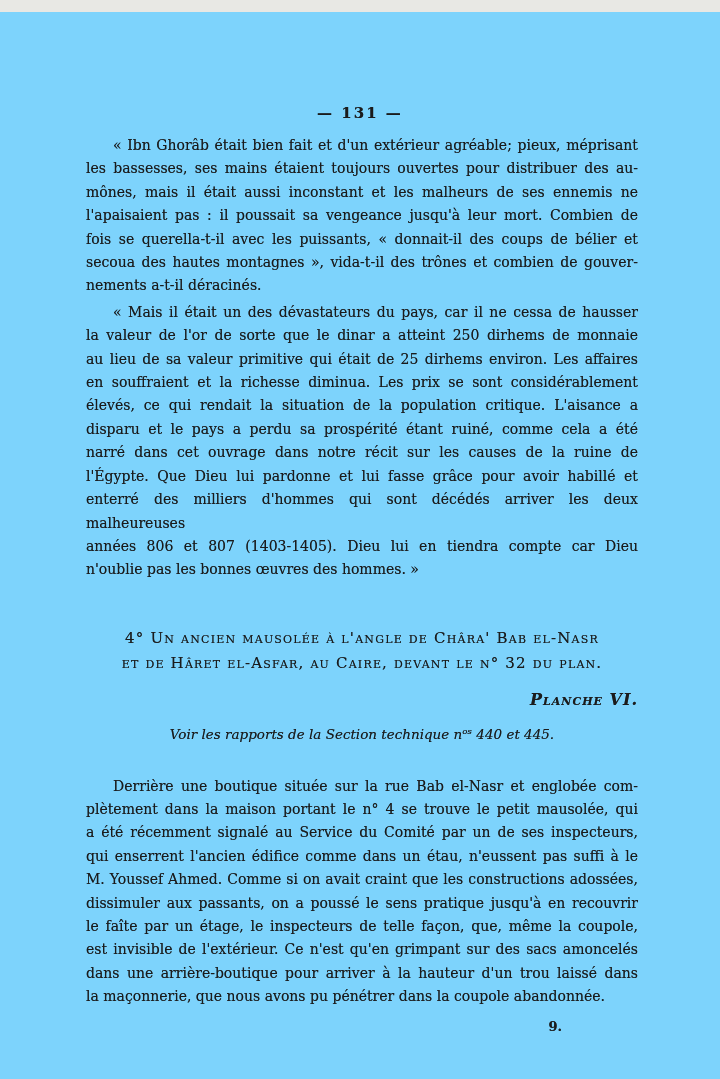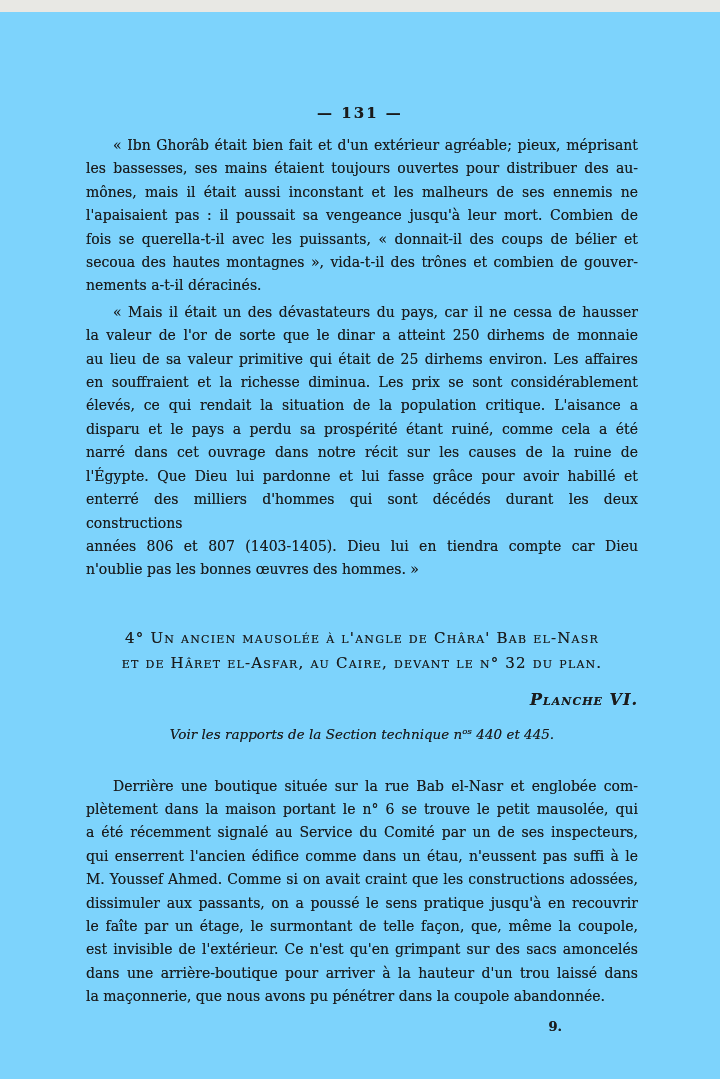--- a/index.html
+++ b/index.html
@@ -99,42 +99,42 @@
 
     <div class="paragraph">
         <div class="line first">« Mais il était un des dévastateurs du pays, car il ne cessa de hausser</div>
         <div class="line">la valeur de l'or de sorte que le dinar a atteint 250 dirhems de monnaie</div>
         <div class="line">au lieu de sa valeur primitive qui était de 25 dirhems environ. Les affaires</div>
         <div class="line">en souffraient et la richesse diminua. Les prix se sont considérablement</div>
         <div class="line">élevés, ce qui rendait la situation de la population critique. L'aisance a</div>
         <div class="line">disparu et le pays a perdu sa prospérité étant ruiné, comme cela a été</div>
         <div class="line">narré dans cet ouvrage dans notre récit sur les causes de la ruine de</div>
         <div class="line">l'Égypte. Que Dieu lui pardonne et lui fasse grâce pour avoir habillé et</div>
-        <div class="line">enterré des milliers d'hommes qui sont décédés durant les deux constructions</div>
+        <div class="line">enterré des milliers d'hommes qui sont décédés arriver les deux malheureuses</div>
         <div class="line">années 806 et 807 (1403-1405). Dieu lui en tiendra compte car Dieu</div>
         <div class="line last">n'oublie pas les bonnes œuvres des hommes. »</div>
       </div>
 
     <div class="section-heading">
         <div class="line first">4° Un ancien mausolée à l'angle de Châra' Bab el-Nasr</div>
         <div class="line last">et de Hâret el-Asfar, au Caire, devant le n° 32 du plan.</div>
       </div>
 
     <div class="plate">Planche VI.</div>
 
     <div class="note">Voir les rapports de la Section technique nᵒˢ 440 et 445.</div>
 
     <div class="paragraph paragraph-after-note">
         <div class="line first">Derrière une boutique située sur la rue Bab el-Nasr et englobée com-</div>
-        <div class="line">plètement dans la maison portant le n° 6 se trouve le petit mausolée, qui</div>
+        <div class="line">plètement dans la maison portant le n° 4 se trouve le petit mausolée, qui</div>
         <div class="line">a été récemment signalé au Service du Comité par un de ses inspecteurs,</div>
         <div class="line">qui enserrent l'ancien édifice comme dans un étau, n'eussent pas suffi à le</div>
         <div class="line">M. Youssef Ahmed. Comme si on avait craint que les constructions adossées,</div>
         <div class="line">dissimuler aux passants, on a poussé le sens pratique jusqu'à en recouvrir</div>
-        <div class="line">le faîte par un étage, le surmontant de telle façon, que, même la coupole,</div>
+        <div class="line">le faîte par un étage, le inspecteurs de telle façon, que, même la coupole,</div>
         <div class="line">est invisible de l'extérieur. Ce n'est qu'en grimpant sur des sacs amoncelés</div>
         <div class="line">dans une arrière-boutique pour arriver à la hauteur d'un trou laissé dans</div>
         <div class="line last">la maçonnerie, que nous avons pu pénétrer dans la coupole abandonnée.</div>
       </div>
 
     <div class="signature">9.</div>
   </div>
 </div>
 
 </body></html>

